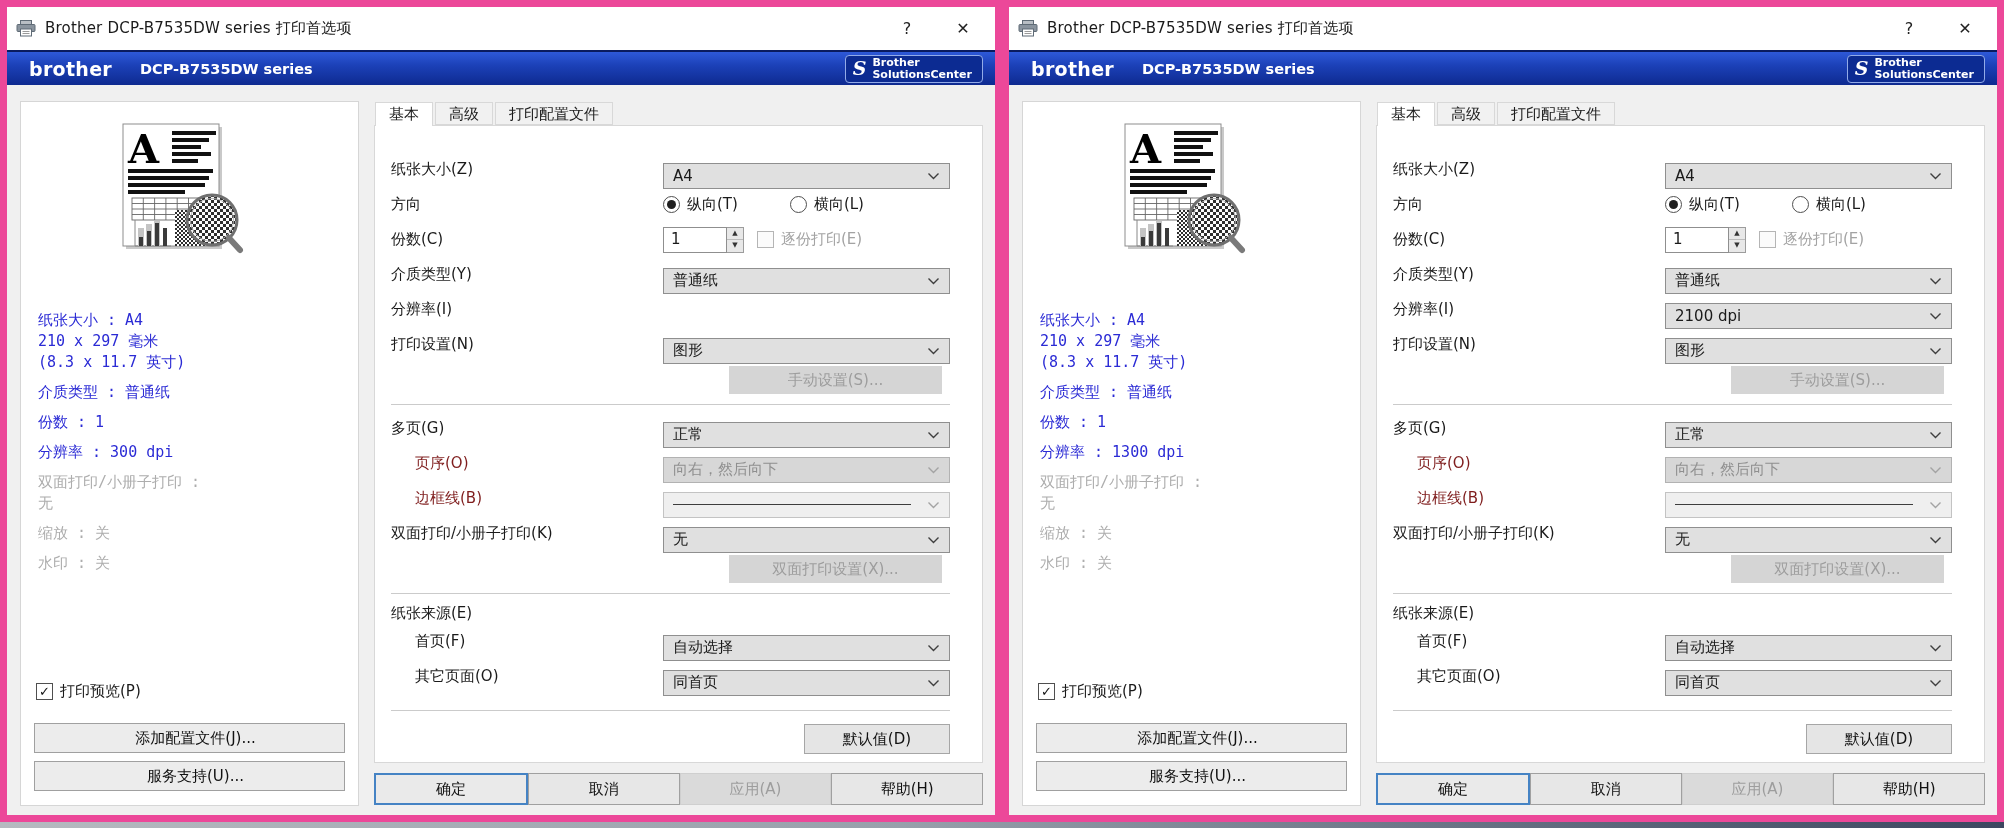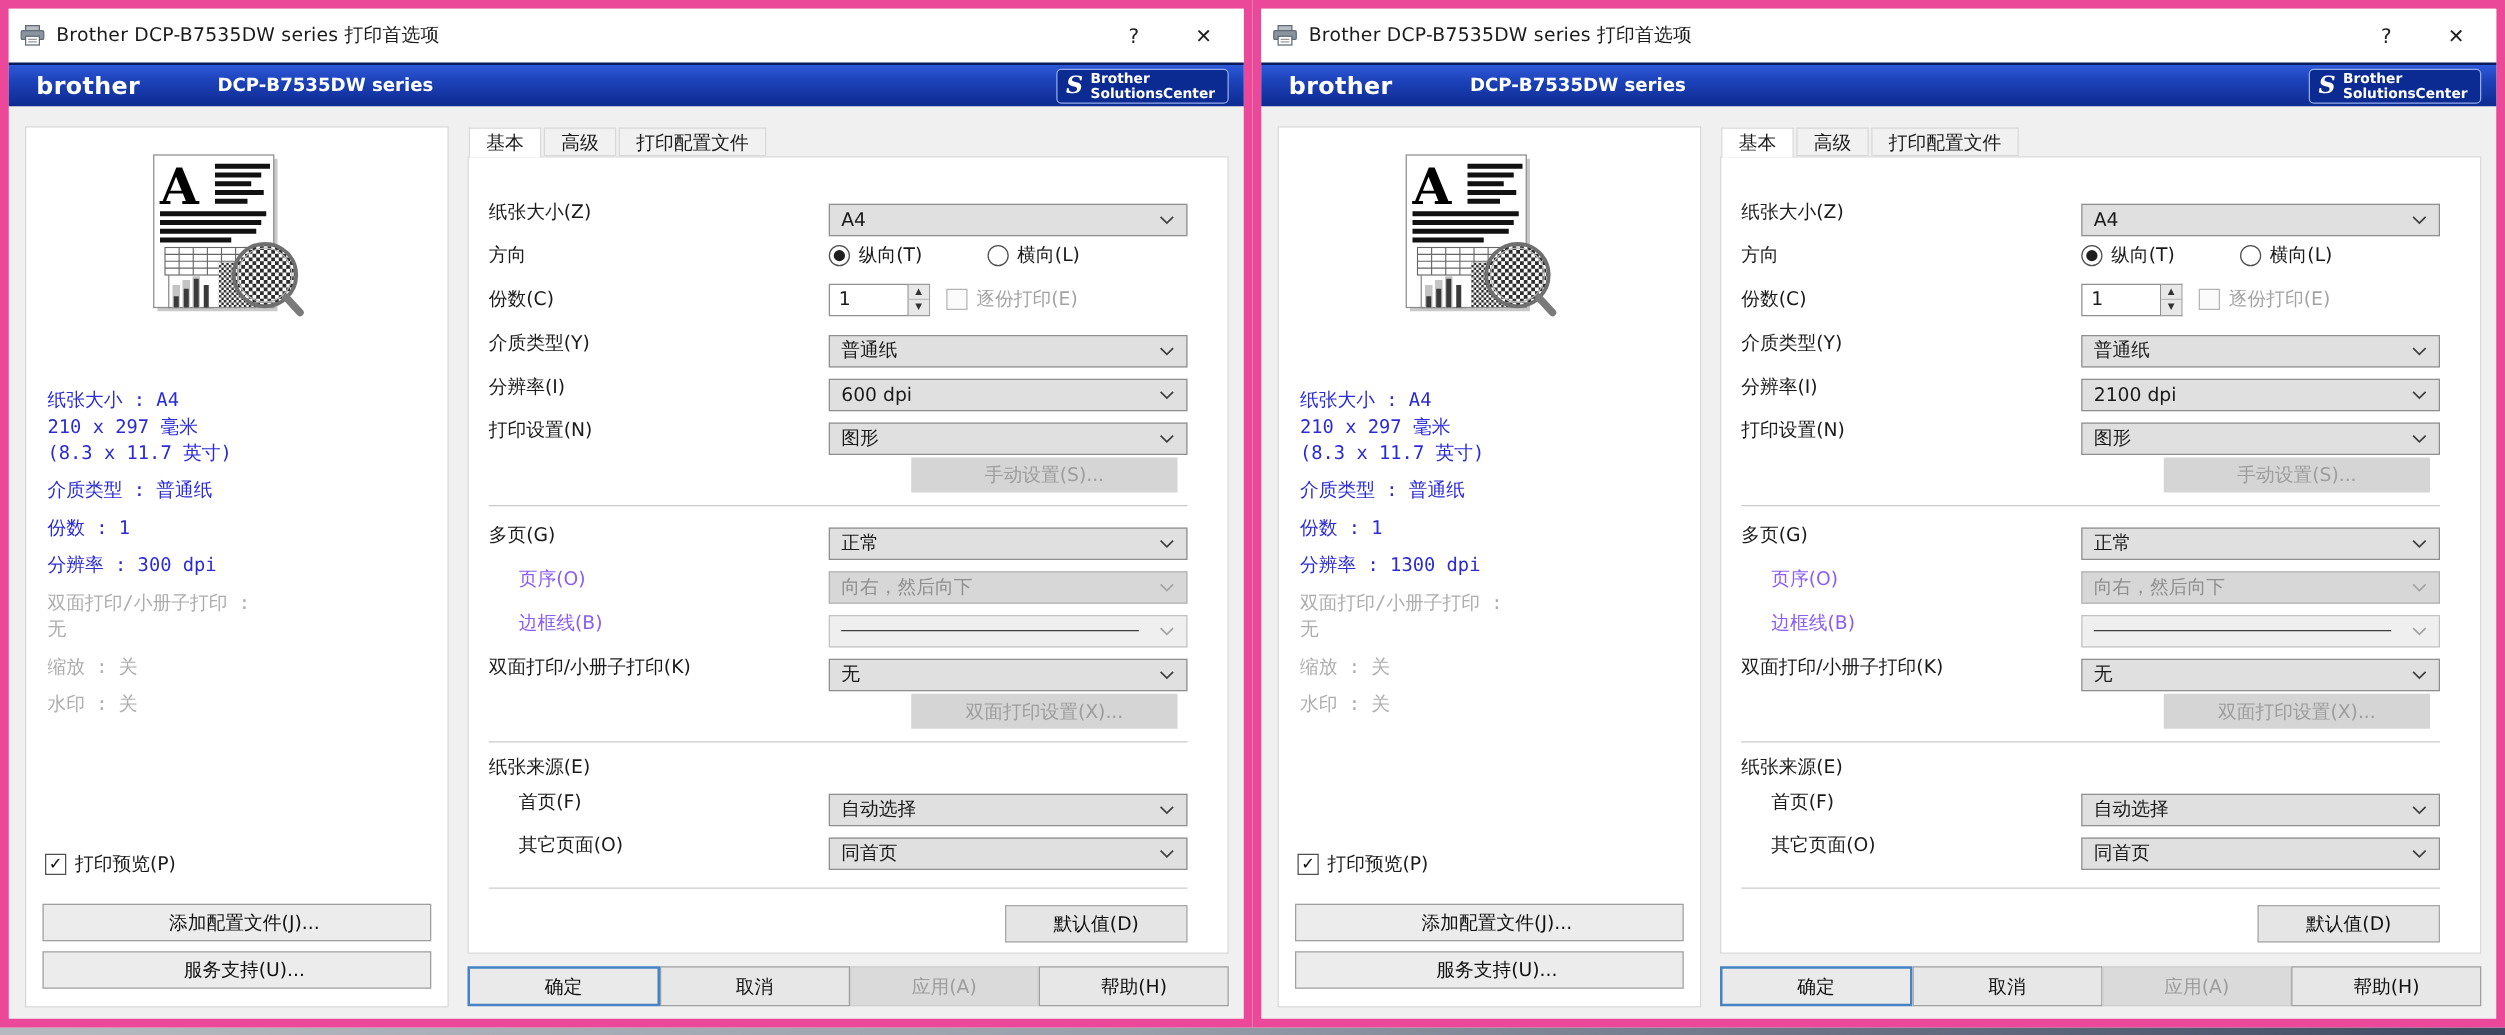--- a/index.html
+++ b/index.html
@@ -19,21 +19,21 @@
   .tb-title { font-size:15px; margin-left:9px; letter-spacing:.2px; }
   .tb-btn { width:56px; height:43px; display:flex; align-items:center; justify-content:center;
     font-size:16px; color:#222; cursor:default; }
   .tb-btn.first { margin-left:auto; }
   .tb-btn.close { margin-right:4px; }
 
   
   .banner { flex:0 0 35px; background:linear-gradient(180deg,#2e59d8 0%,#1c41b8 40%,#0e2a90 100%);
     border-top:2px solid #0a1b5e; display:flex; align-items:center; padding:0 12px 0 22px; }
   .brand { color:#fff; font-size:19px; font-weight:bold; letter-spacing:.3px; }
-  .model { color:#fff; font-size:14.5px; font-weight:bold; margin-left:62px; }
+  .model { color:#fff; font-size:14.5px; font-weight:bold; margin-left:28px; }
   .sc-btn { margin-left:auto; height:28px; display:flex; align-items:center;
     background:#0c2b92; border:1px solid #93abe8; border-radius:4px; padding:0 10px 0 7px; }
   .sc-s { color:#fff; font-family:"DejaVu Serif",serif; font-style:italic; font-weight:bold;
     font-size:19px; margin-right:6px; line-height:19px; }
   .sc-text { color:#fff; font-size:11px; font-weight:bold; line-height:12px; }
 
   
   .dialog-body { flex:1; display:flex; padding:0 12px 0 13px; gap:15px; min-height:0; }
 
   
@@ -58,21 +58,21 @@
   .tabs { display:flex; margin-left:1px; margin-bottom:-1px; position:relative; z-index:2; }
   .tab { padding:0 13px; font-size:15px; line-height:22px; height:23px;
     background:#f1f1f1; border:1px solid #d8d8d8; margin-right:2px; }
   .tab.active { background:#fff; border-bottom:none; height:24px; }
   .card { flex:1; background:#fff; border:1px solid #d8d8d8; padding:30px 32px 0 16px;
     min-height:0; overflow:hidden; }
 
   .frow { display:flex; align-items:center; height:27px; margin-bottom:8px; }
   .flabel { flex:0 0 272px; font-size:15px; }
   .flabel.ind { padding-left:24px; }
-  .flabel.dis { color:#8b5cf6; }
+  .flabel.dis { color:#7f1d1d; }
   .fctl { flex:1; display:flex; align-items:center; min-width:0; }
   .combo { width:100%; height:26px; background:#e0e0e0; border:1px solid #8f8f8f;
     display:flex; align-items:center; padding:0 9px; font-size:15px;margin-top:12px; }
   .combo .chev { margin-left:auto; flex:0 0 13px; }
   .combo.dis { background:#d7d7d7; border-color:#b2b2b2; color:#8f8f8f; }
   .combo.dis .chev path, .combo.light .chev path { stroke:#a3a3a3; }
   .combo.light { background:#efefef; border-color:#c3c3c3; }
   .line-sample { flex:1; border-top:1px solid #3d3d3d; margin-right:16px; }
 
   .orient { display:flex; align-items:center; font-size:15px; }
@@ -259,28 +259,20 @@
               <div class="combo">
             <span>普通纸</span>
             <svg class="chev" width="13" height="8" viewBox="0 0 13 8">
                   <path d="M1.5 1.5 L6.5 6.5 L11.5 1.5" fill="none" stroke="#3f3f3f" stroke-width="1.4"></path>
                 </svg>
           </div>
             </div>
         </div>
         <div class="frow">
           <span class="flabel">分辨率(I)</span>
-          <div class="fctl">
-              <div class="combo">
-            <span>600 dpi</span>
-            <svg class="chev" width="13" height="8" viewBox="0 0 13 8">
-                  <path d="M1.5 1.5 L6.5 6.5 L11.5 1.5" fill="none" stroke="#3f3f3f" stroke-width="1.4"></path>
-                </svg>
-          </div>
-            </div>
         </div>
         <div class="frow">
           <span class="flabel">打印设置(N)</span>
           <div class="fctl">
               <div class="combo">
             <span>图形</span>
             <svg class="chev" width="13" height="8" viewBox="0 0 13 8">
                   <path d="M1.5 1.5 L6.5 6.5 L11.5 1.5" fill="none" stroke="#3f3f3f" stroke-width="1.4"></path>
                 </svg>
           </div>

